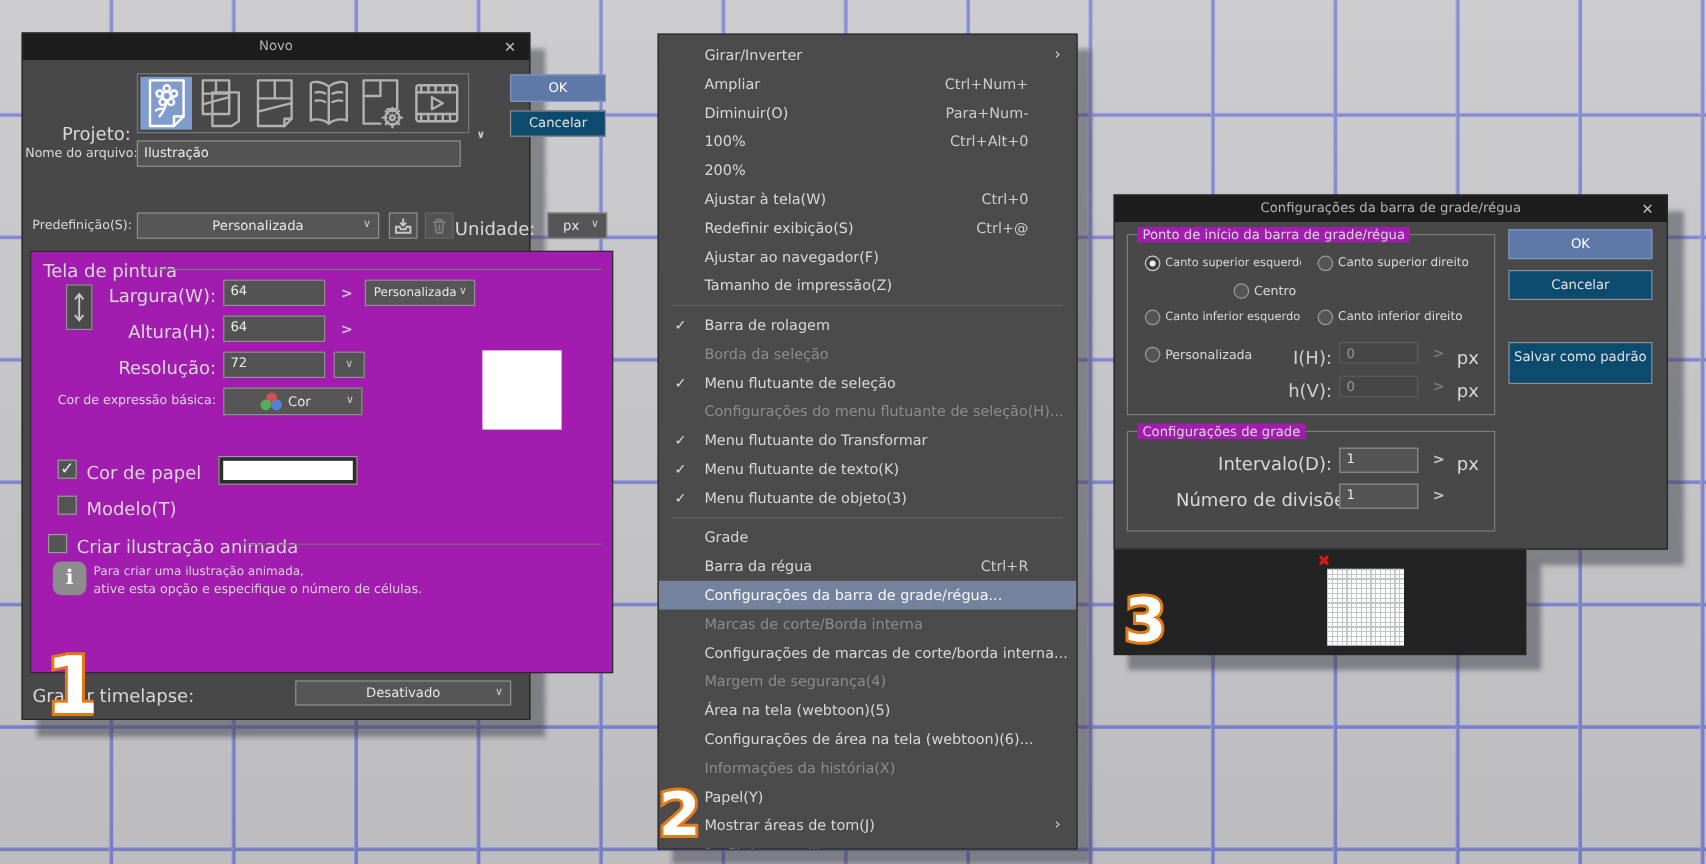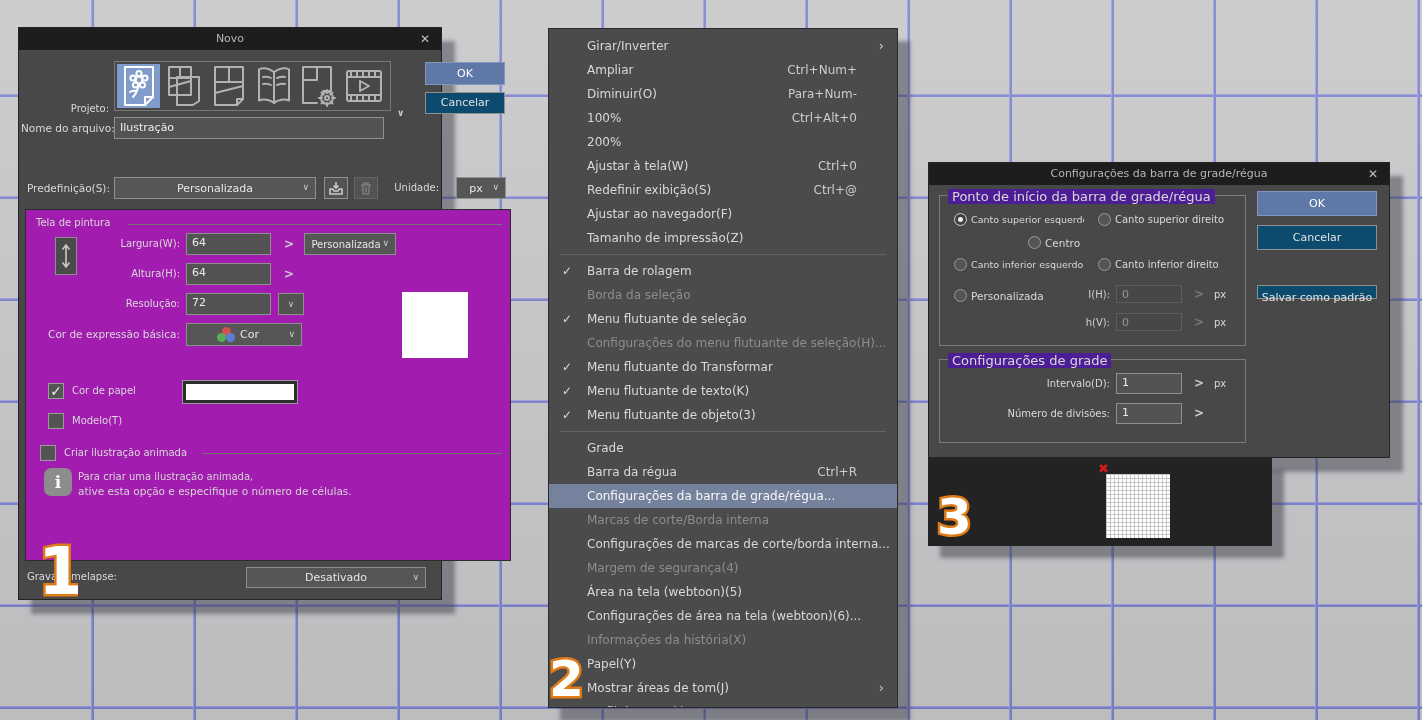--- a/index.html
+++ b/index.html
@@ -10,21 +10,21 @@
       linear-gradient(180deg, rgba(255,255,255,.10), rgba(0,0,0,.05)),
       linear-gradient(to right, #9a9fdb 0 1px, #7d83cf 1px 3px, rgba(0,0,0,0) 3px),
       linear-gradient(to bottom, #9a9fdb 0 1px, #7d83cf 1px 3px, rgba(0,0,0,0) 3px);
     background-size:100% 100%,102px 102px,102px 102px;
     background-position:0 0,91px 0,0 94px;}
   .dlg{position:absolute;background:#484848;border:1px solid #242424;
     box-shadow:13px 14px 4px rgba(62,62,74,.5);box-sizing:border-box;}
   .titlebar{position:absolute;left:0;top:0;right:0;height:22px;background:#1d1d1d;
     color:#b5b5b5;font-size:11px;line-height:22px;text-align:center;}
   .close{position:absolute;right:8px;top:0;width:16px;color:#c2c2c2;font-size:12px;cursor:default;text-align:center;}
-  .lbl{position:absolute;color:#d9d9d9;font-size:10px;white-space:nowrap;}
+  .lbl{position:absolute;color:#d9d9d9;font-size:15px;white-space:nowrap;}
   .lbl.r{text-align:right;}
   .btn{position:absolute;box-sizing:border-box;background:#0c4a6e;border:1px solid #8f8f8f;
     color:#e2e2e2;font-size:11px;text-align:center;cursor:default;}
   .btn.blue{background:#5e78a8;border-color:#8296bd;color:#fff;}
   .input{position:absolute;box-sizing:border-box;background:#535353;border:1px solid #8f8f8f;
     color:#ececec;font-size:11px;padding:2px 5px;white-space:nowrap;overflow:hidden;}
   .input.disabled{background:#474747;border-color:#5d5d5d;color:#989898;}
   .dropdown{position:absolute;box-sizing:border-box;background:#565656;border:1px solid #8f8f8f;
     color:#e6e6e6;font-size:11px;display:flex;align-items:center;justify-content:center;cursor:default;}
   .dropdown .chev{position:absolute;right:6px;top:50%;transform:translateY(-58%);font-size:9px;color:#cfcfcf;}
@@ -32,21 +32,21 @@
   .stepper.disabled{color:#777;}
   .panel{position:absolute;background:#a21caf;border:1px solid #2c2c2c;box-sizing:border-box;}
   .secline{position:absolute;height:1px;background:#737373;}
   .chk{position:absolute;width:16px;height:16px;box-sizing:border-box;background:#545454;
     border:1px solid #9b9b9b;color:#ededed;font-size:14px;line-height:14px;text-align:center;cursor:default;}
   .radio{position:absolute;width:13px;height:13px;border-radius:50%;box-sizing:border-box;
     background:#555;border:1px solid #9b9b9b;cursor:default;}
   .radio.sel{background:#404040;border-color:#cfcfcf;}
   .radio.sel::after{content:"";position:absolute;left:3px;top:3px;width:5px;height:5px;border-radius:50%;background:#efefef;}
   .fs{position:absolute;border:1px solid #7b7b7b;box-sizing:border-box;}
-  .fs>.legend{position:absolute;top:-7px;left:8px;background:#4c1d95;padding:0 4px;color:#d9d9d9;font-size:13px;white-space:nowrap;}
+  .fs>.legend{position:absolute;top:-7px;left:8px;background:#a21caf;padding:0 4px;color:#d9d9d9;font-size:11px;white-space:nowrap;}
   .iconbtn{position:absolute;box-sizing:border-box;background:#535353;border:1px solid #8f8f8f;
     display:flex;align-items:center;justify-content:center;color:#c9c9c9;cursor:default;}
   .iconbtn.disabled{border-color:#666;color:#7c7c7c;}
   .iconbtn svg{stroke:currentColor;fill:none;stroke-width:1.6;}
   
   #view-menu{position:absolute;left:548px;top:28px;width:350px;height:680px;background:#4b4b4b;
     border:1px solid #2a2a2a;box-shadow:12px 13px 4px rgba(62,62,74,.5);box-sizing:border-box;
     padding-top:5px;overflow:hidden;}
   .menu-row{position:relative;height:24px;line-height:24px;font-size:12px;color:#d8d8d8;cursor:default;}
   .menu-row .mcheck{position:absolute;left:13px;font-size:12px;color:#dedede;}
@@ -399,21 +399,21 @@
       <div class="lbl" style="left:274px;top:93px;">px</div>
 
       <div class="lbl r" style="left:110px;top:121px;width:60px;color:#cfcfcf;">h(V):</div>
       <div class="input disabled" style="left:176px;top:117px;width:66px;height:18px;">0</div>
       <span class="stepper disabled" style="left:254px;top:119px;">&gt;</span>
       <div class="lbl" style="left:274px;top:121px;">px</div>
     </div>
 
     <div class="btn blue" style="left:328px;top:28px;width:120px;height:25px;line-height:23px;">OK</div>
     <div class="btn" style="left:328px;top:62px;width:120px;height:25px;line-height:23px;">Cancelar</div>
-    <div class="btn" style="left:328px;top:122px;width:120px;height:14px;line-height:23px;">Salvar como padrão</div>
+    <div class="btn" style="left:328px;top:122px;width:120px;height:35px;line-height:23px;">Salvar como padrão</div>
 
     <div class="fs" style="left:10px;top:196px;width:307px;height:84px;">
       <span class="legend">Configurações de grade</span>
 
       <div class="lbl r" style="left:70px;top:18px;width:100px;">Intervalo(D):</div>
       <div class="input" style="left:176px;top:13px;width:66px;height:21px;">1</div>
       <span class="stepper" style="left:254px;top:16px;">&gt;</span>
       <div class="lbl" style="left:274px;top:18px;">px</div>
 
       <div class="lbl r" style="left:40px;top:48px;width:130px;">Número de divisões:</div>

